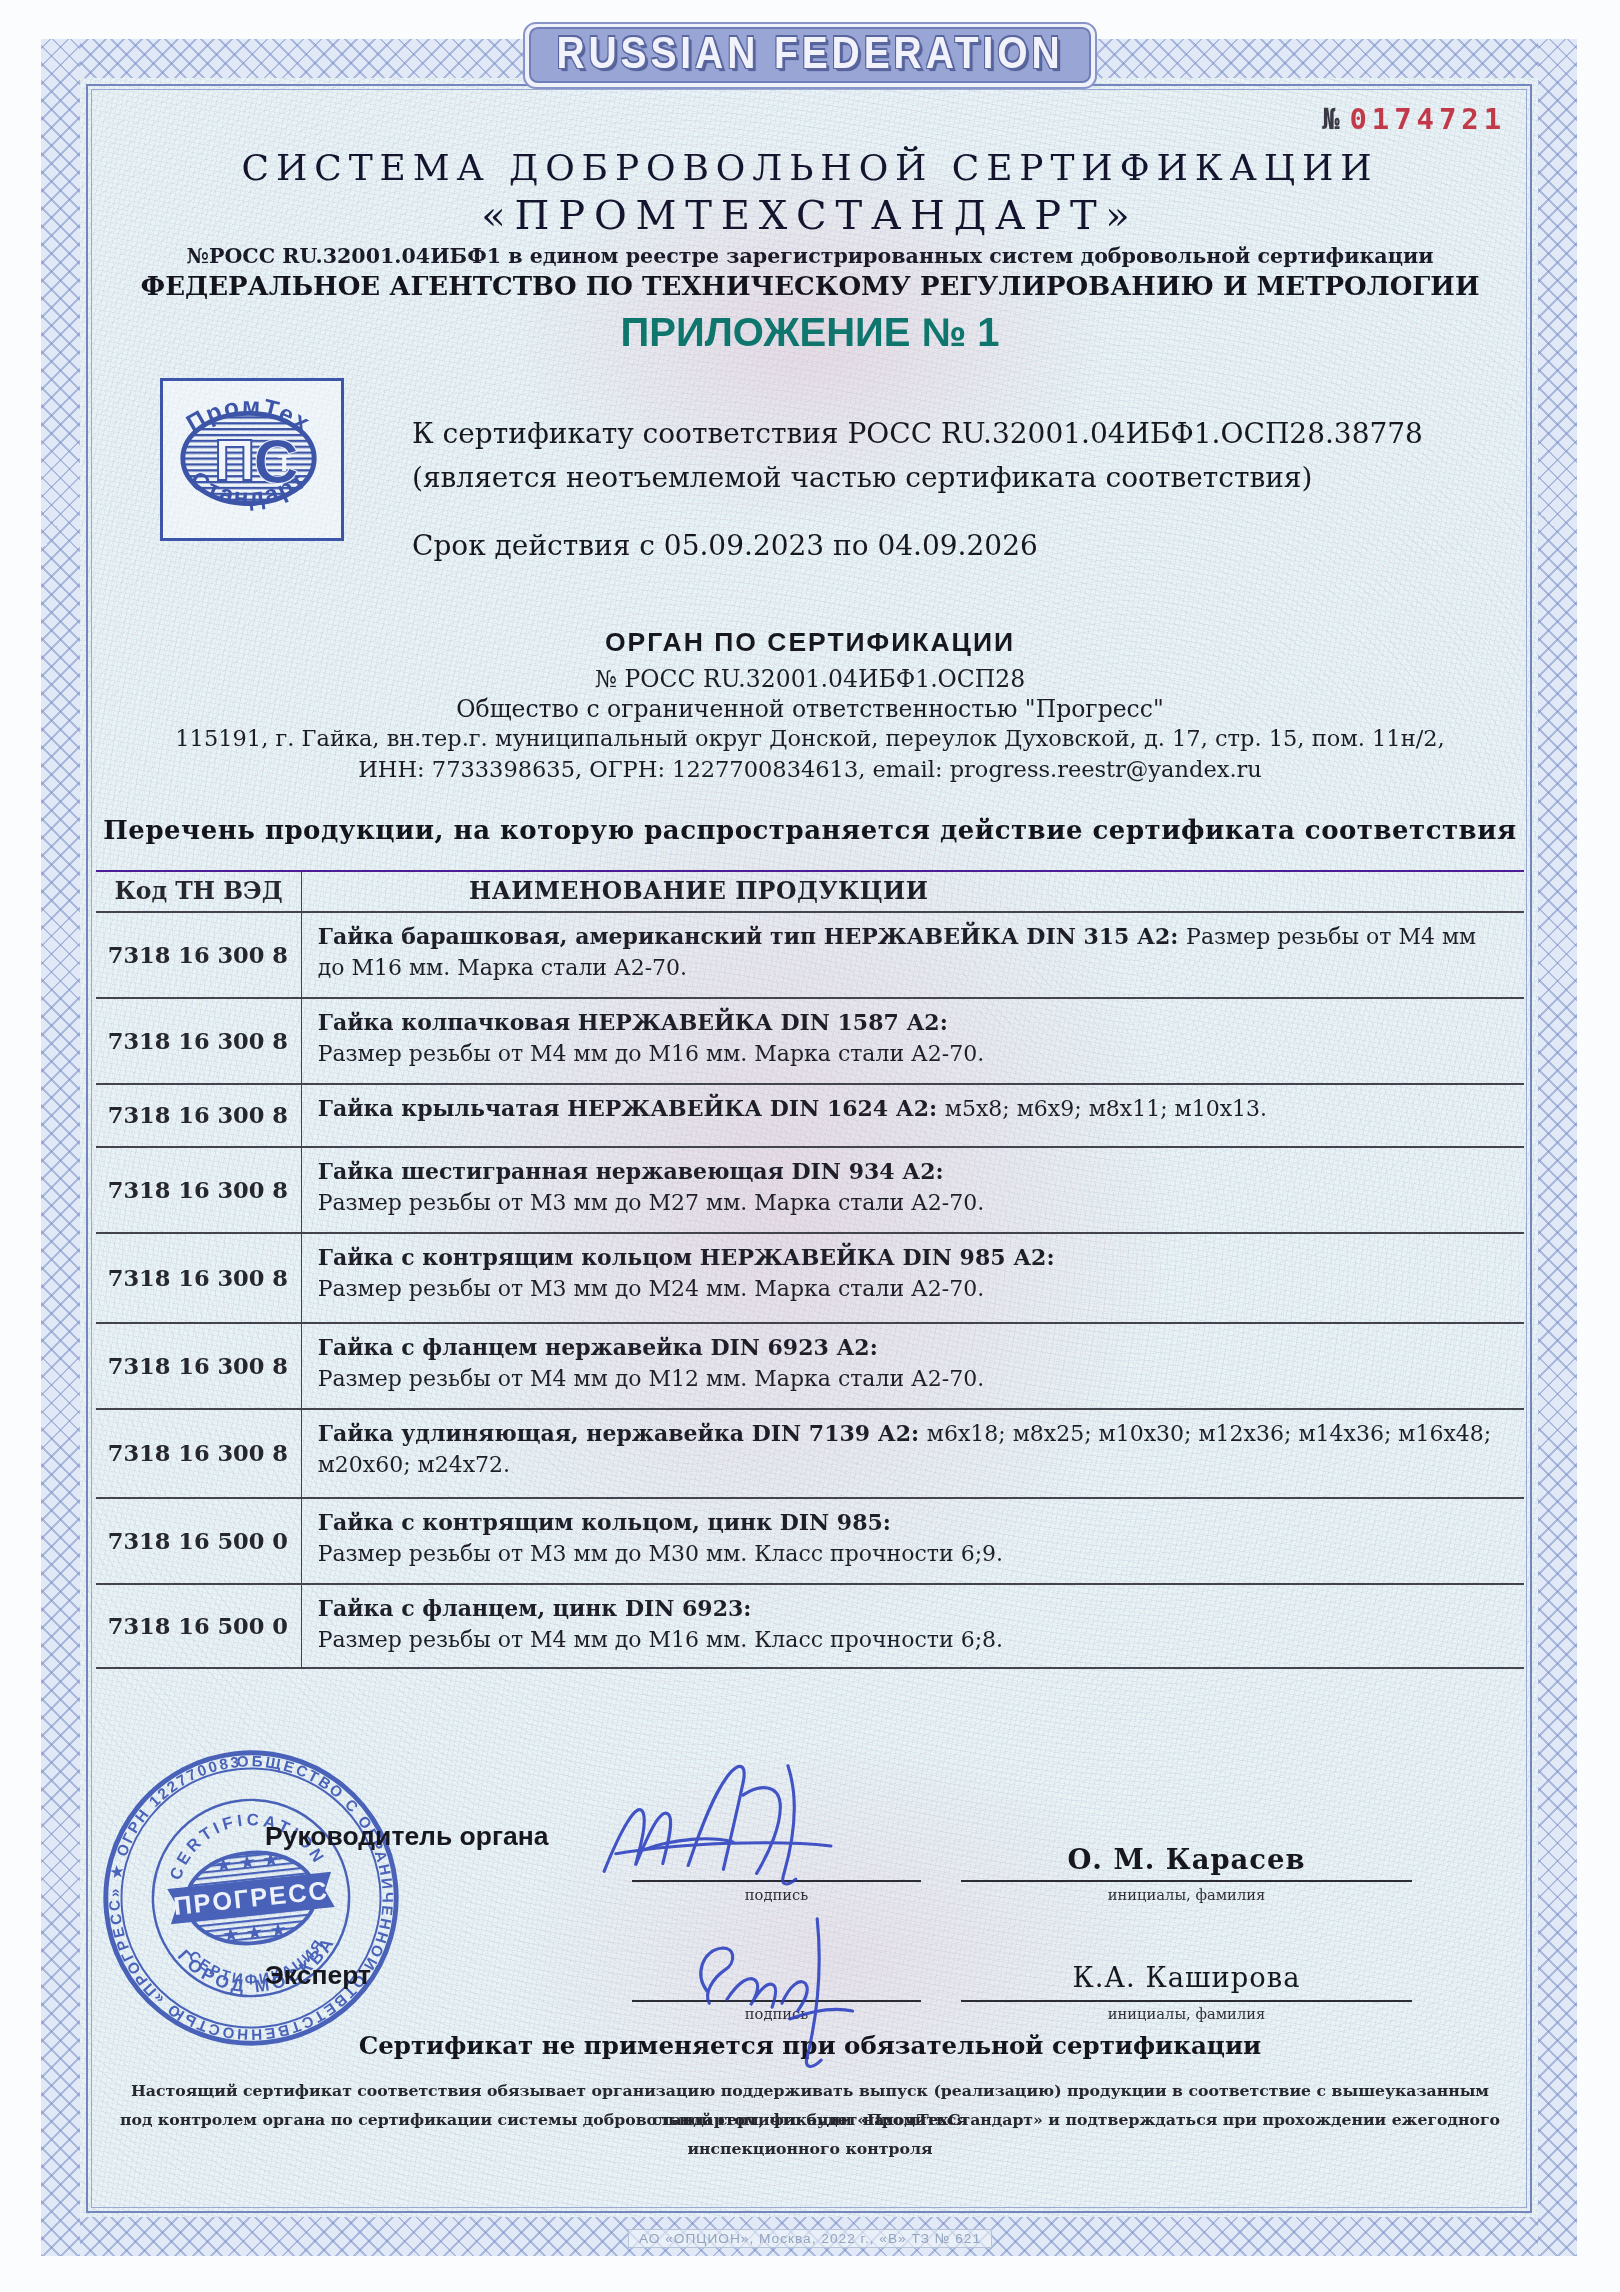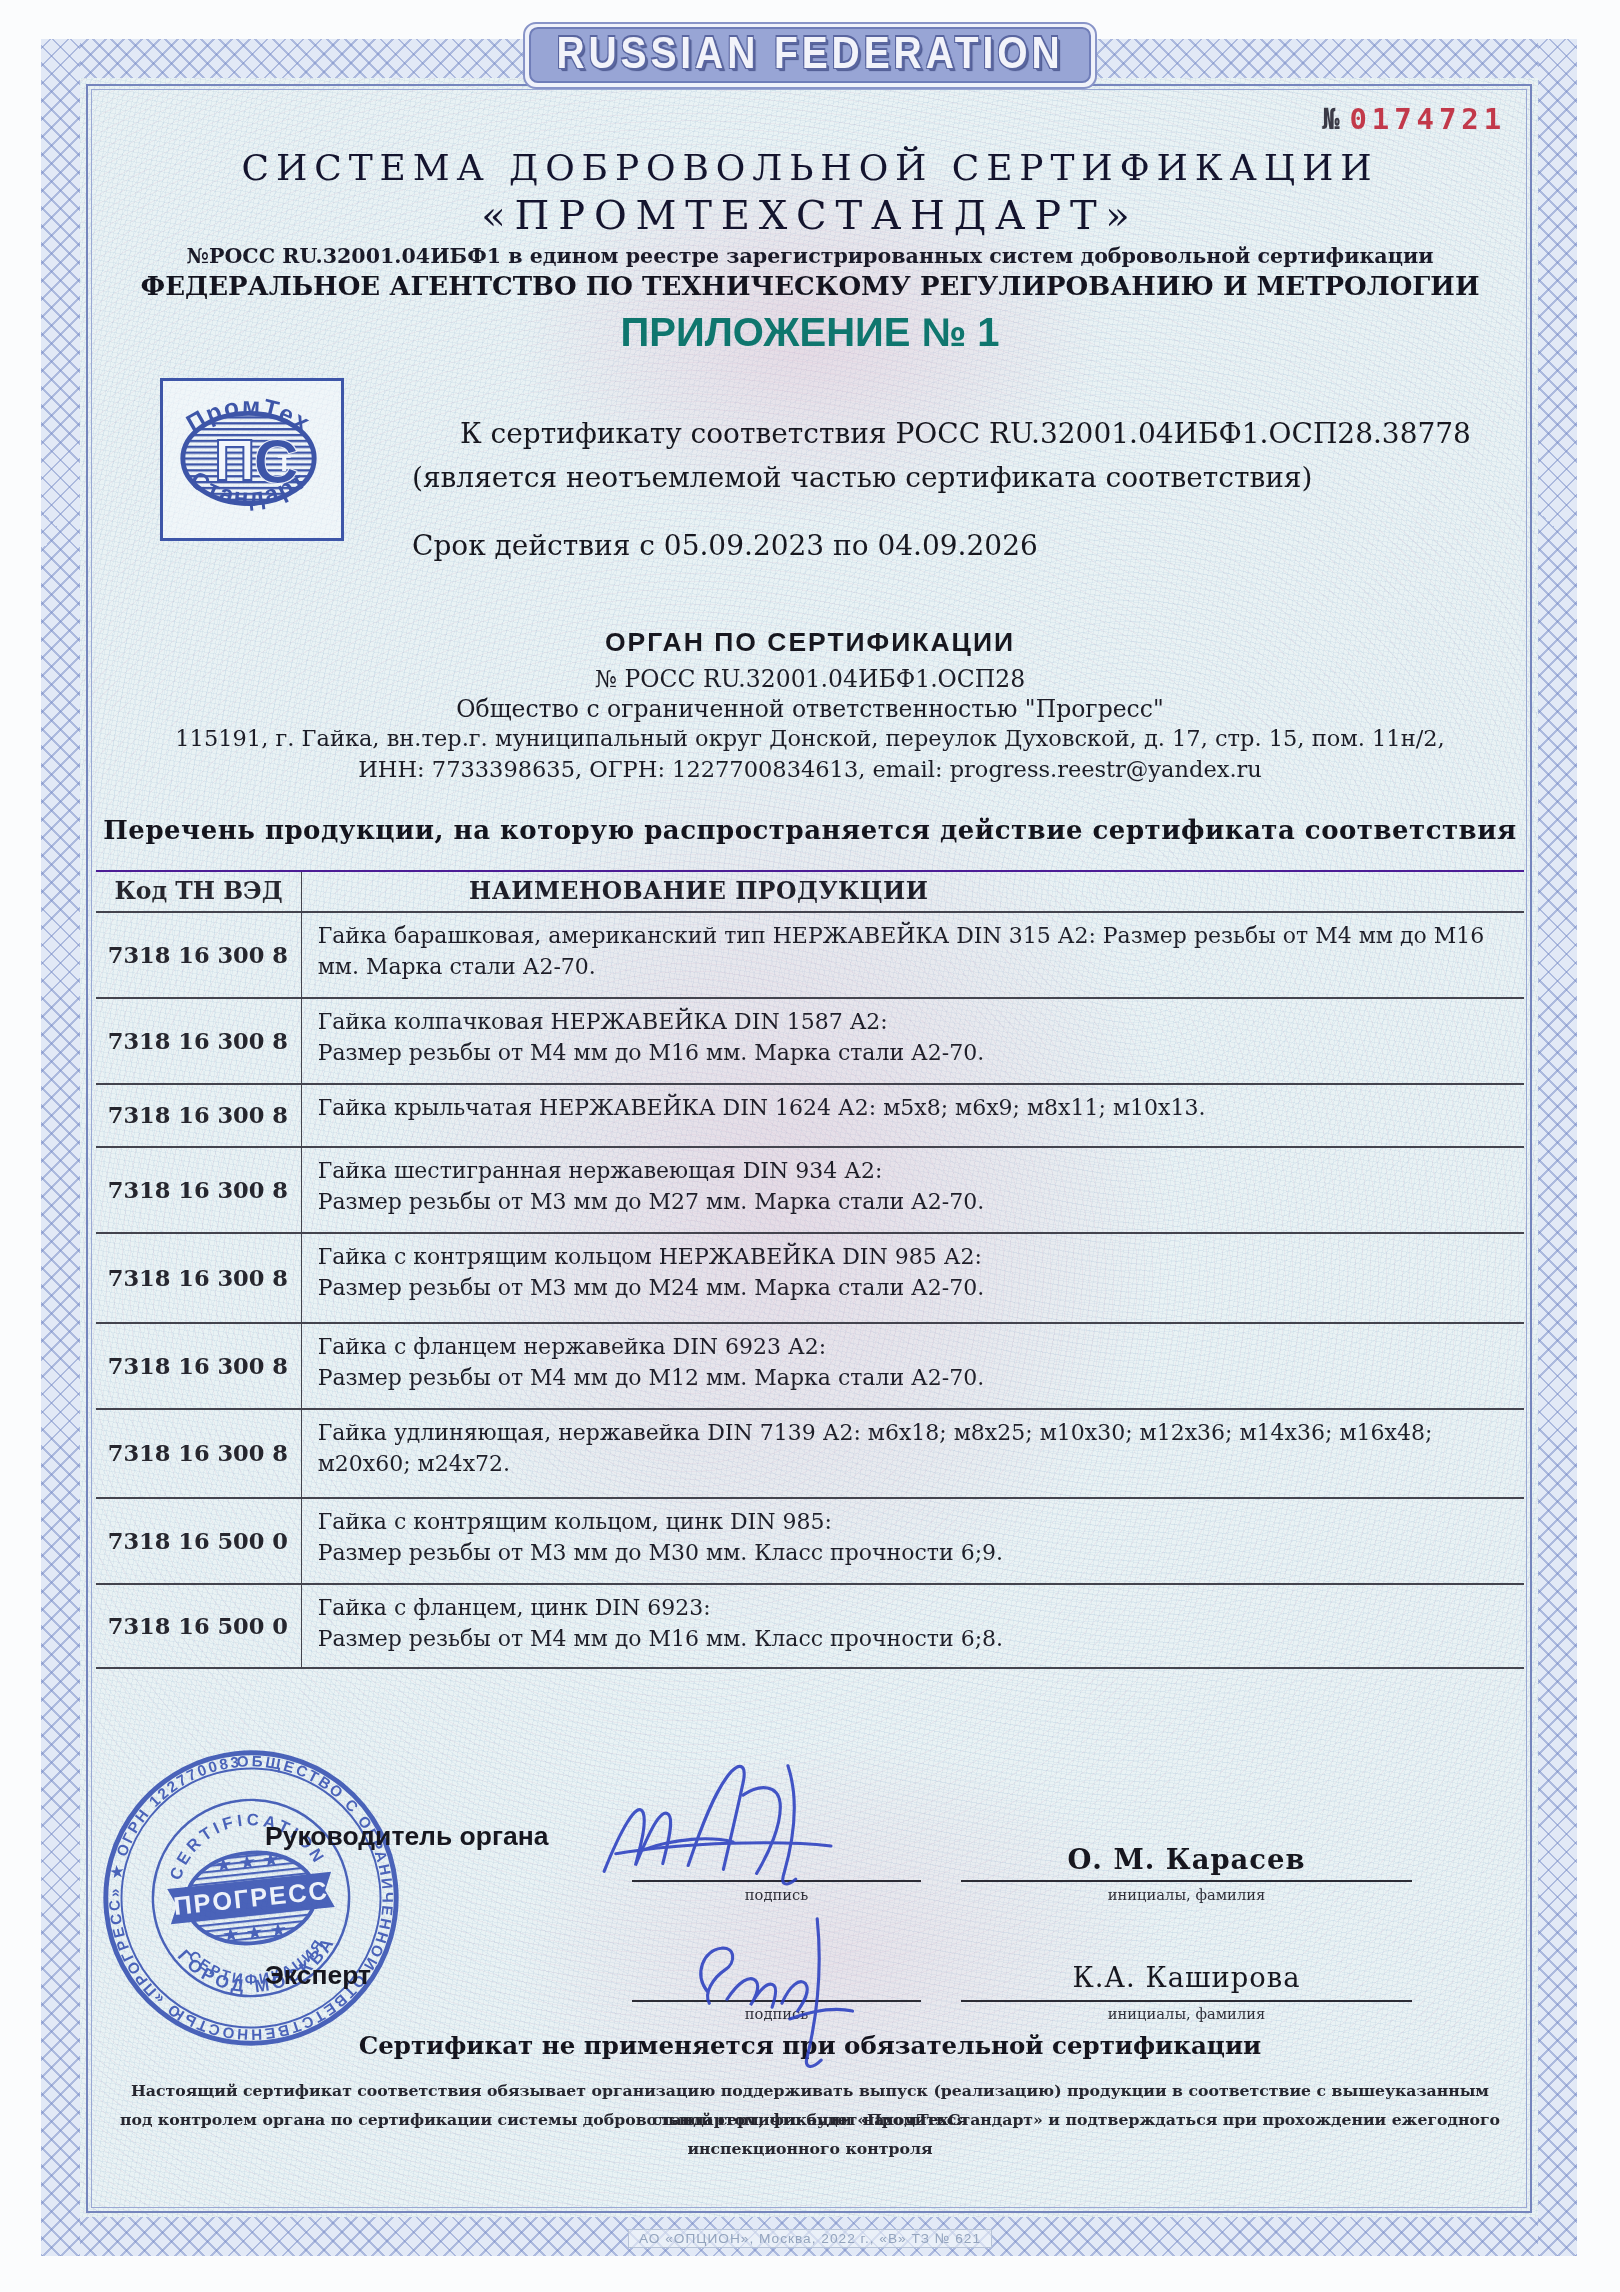--- a/index.html
+++ b/index.html
@@ -47,39 +47,39 @@
   .t2{top:192px;font-size:40px;letter-spacing:8.8px;color:#14142e;}
   .t3{top:244px;font-size:20.6px;font-weight:bold;color:#1a1a28;}
   .t4{top:271px;font-size:26px;font-weight:bold;color:#14141f;}
   .t5{top:310px;font-family:"Liberation Sans", sans-serif;font-size:40px;font-weight:900;
       letter-spacing:0;color:#0f766e;}
 
   .logo{position:absolute;left:160px;top:378px;width:178px;height:157px;border:3.9px solid #3d55a8;
         background:rgba(246,249,253,.55);z-index:3;}
 
   .certline{position:absolute;left:412px;font-size:28px;color:#17171f;white-space:nowrap;}
-  .cl1{top:417px;margin-left:48px;} .cl2{top:461px;} .cl3{top:529px;}
+  .cl1{top:417px;} .cl2{top:461px;} .cl3{top:529px;}
 
   .orgtitle{top:627px;font-family:"Liberation Sans", sans-serif;font-size:26.5px;font-weight:bold;letter-spacing:2px;color:#17171f;}
   .org1{top:665px;font-size:23.5px;}
   .org2{top:695px;font-size:23.5px;}
   .org3{top:725px;font-size:22.5px;}
   .org4{top:756px;font-size:22.5px;}
   .listheading{top:815px;font-size:26px;font-weight:bold;color:#14141d;letter-spacing:0.5px;}
 
   
   .ptable{position:absolute;left:96px;top:870px;width:1428px;border-top:2px solid #4c1d95;z-index:2;}
   .trow{display:flex;border-bottom:2px solid #43434d;}
   .thead{min-height:33px;}
   .thead .code-cell{font-size:23.5px;font-weight:bold;justify-content:center;padding:2px 3.9px;}
   .thead .name-cell{font-size:23.5px;font-weight:bold;padding:2.9px 0 2.9px 167px;letter-spacing:0.5px;}
   .code-cell{width:206px;flex:0 0 206px;border-right:1.5px solid #43434d;display:flex;align-items:center;
     font-size:22.5px;font-weight:bold;color:#26262e;padding:3.9px 5.9px 3.9px 11.8px;box-sizing:border-box;white-space:nowrap;}
   .name-cell{flex:1;padding:8.8px 17.6px 8.8px 15.7px;font-size:22px;line-height:1.4;color:#1e1e28;}
-  .name-cell .b{font-weight:normal;text-align:center;}
+  .name-cell .b{font-weight:bold;text-align:center;}
   .name-cell .r{font-weight:normal;}
   .name-cell .r.block{display:block;}
   .tbody .trow{min-height:84px;}
   .tbody .trow:nth-of-type(3){min-height:61px;}
   .tbody .trow:nth-of-type(5){min-height:88px;}
   .tbody .trow:nth-of-type(7){min-height:87px;}
   .tbody .trow:nth-of-type(9){min-height:82px;}
 
   
   .stamp{position:absolute;left:96px;top:1743px;width:310px;height:310px;z-index:1;opacity:.88;transform:rotate(-6deg);}

